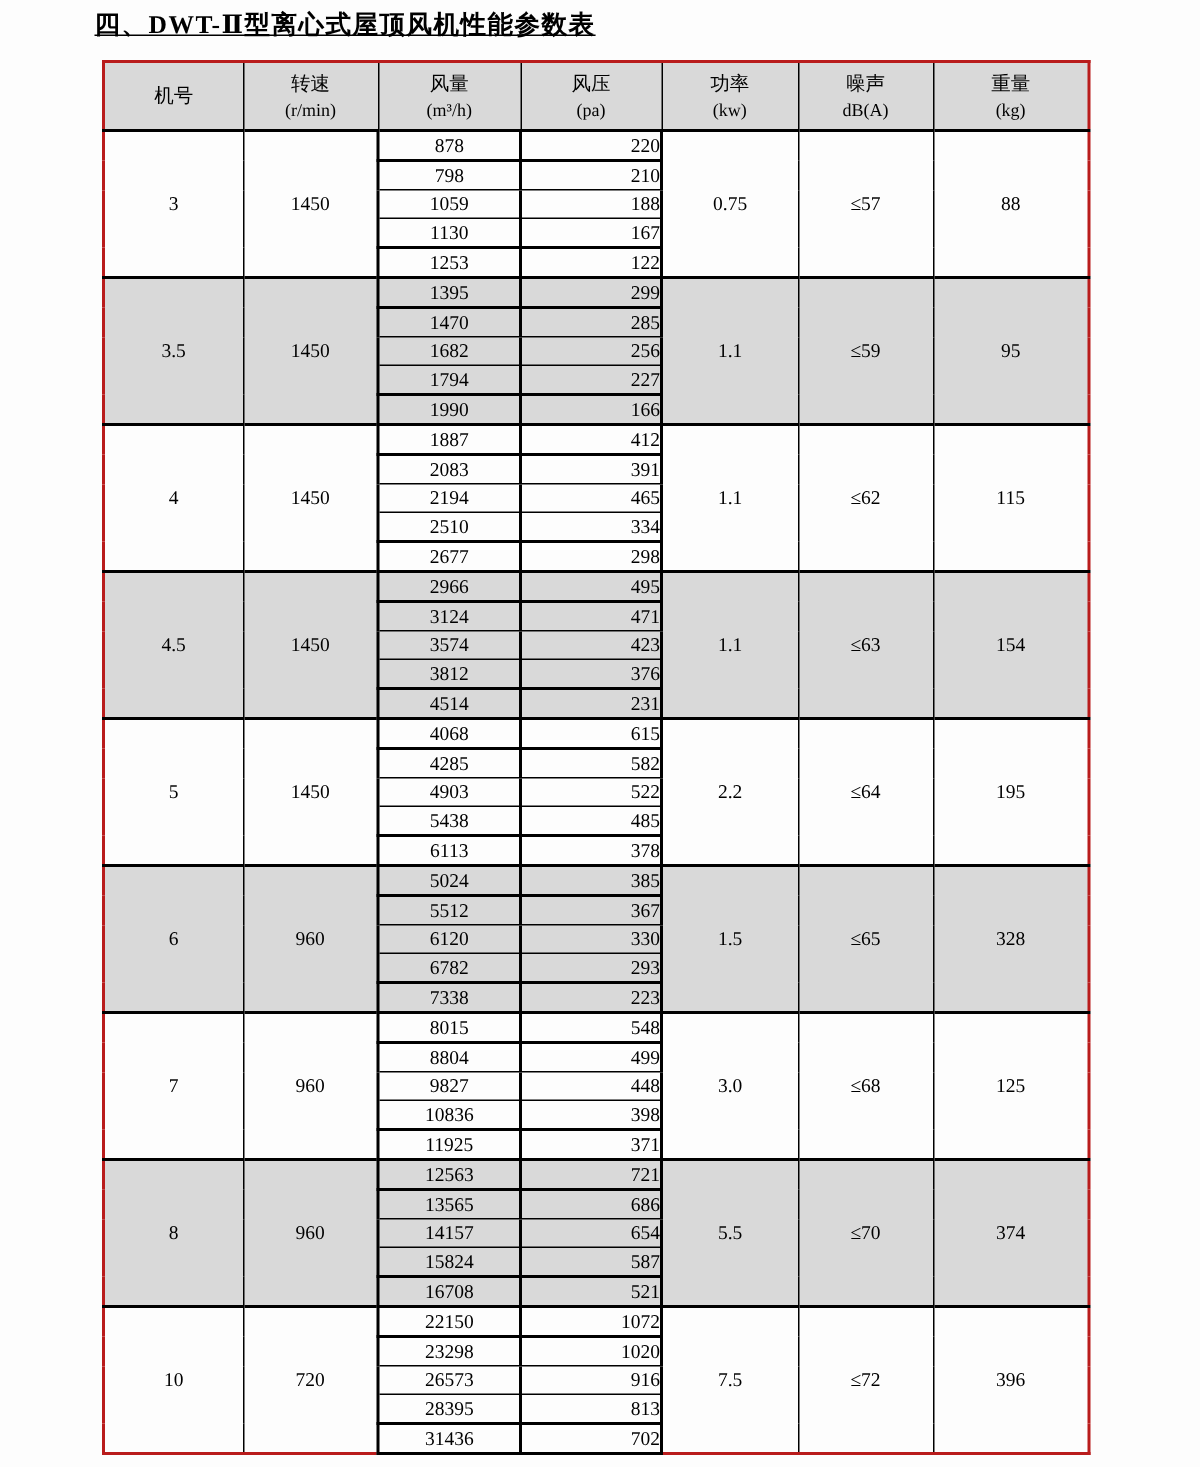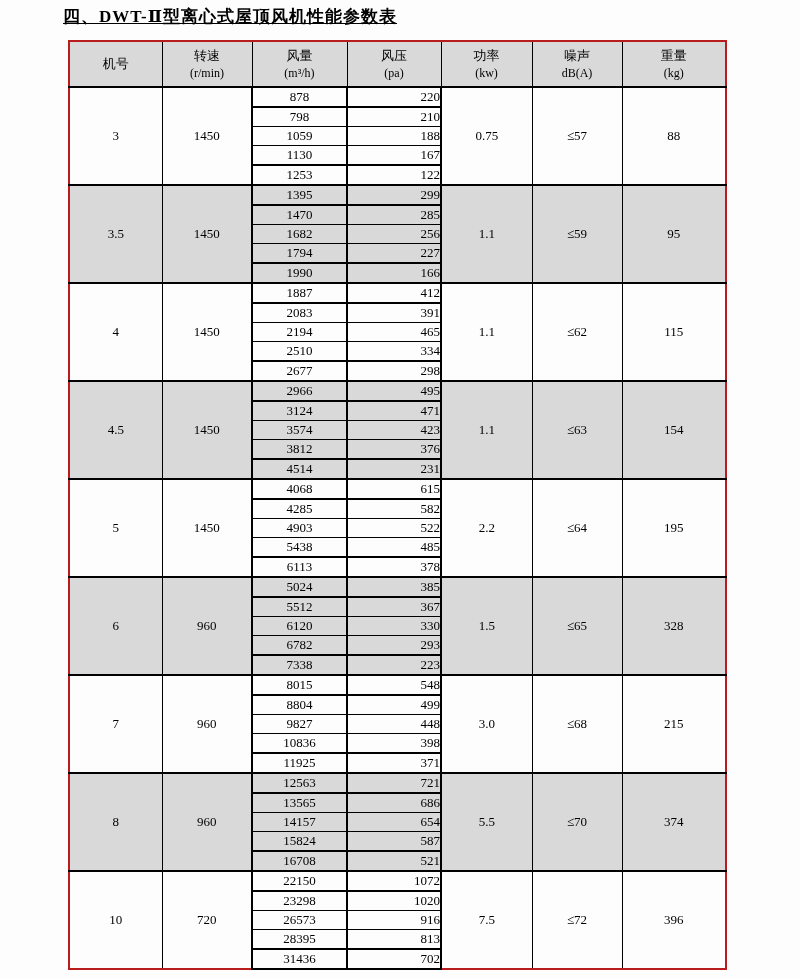--- a/index.html
+++ b/index.html
@@ -254,21 +254,21 @@
         <td class="flow">7338</td>
         <td class="pressure">223</td>
       </tr>
       <tr class="sub-0">
         <td class="model" rowspan="5">7</td>
         <td class="speed" rowspan="5">960</td>
         <td class="flow">8015</td>
         <td class="pressure">548</td>
         <td class="power" rowspan="5">3.0</td>
         <td class="noise" rowspan="5">≤68</td>
-        <td class="weight" rowspan="5">215</td>
+        <td class="weight" rowspan="5">125</td>
       </tr>
       <tr class="sub-1">
         <td class="flow">8804</td>
         <td class="pressure">499</td>
       </tr>
       <tr class="sub-2">
         <td class="flow">9827</td>
         <td class="pressure">448</td>
       </tr>
       <tr class="sub-3">

